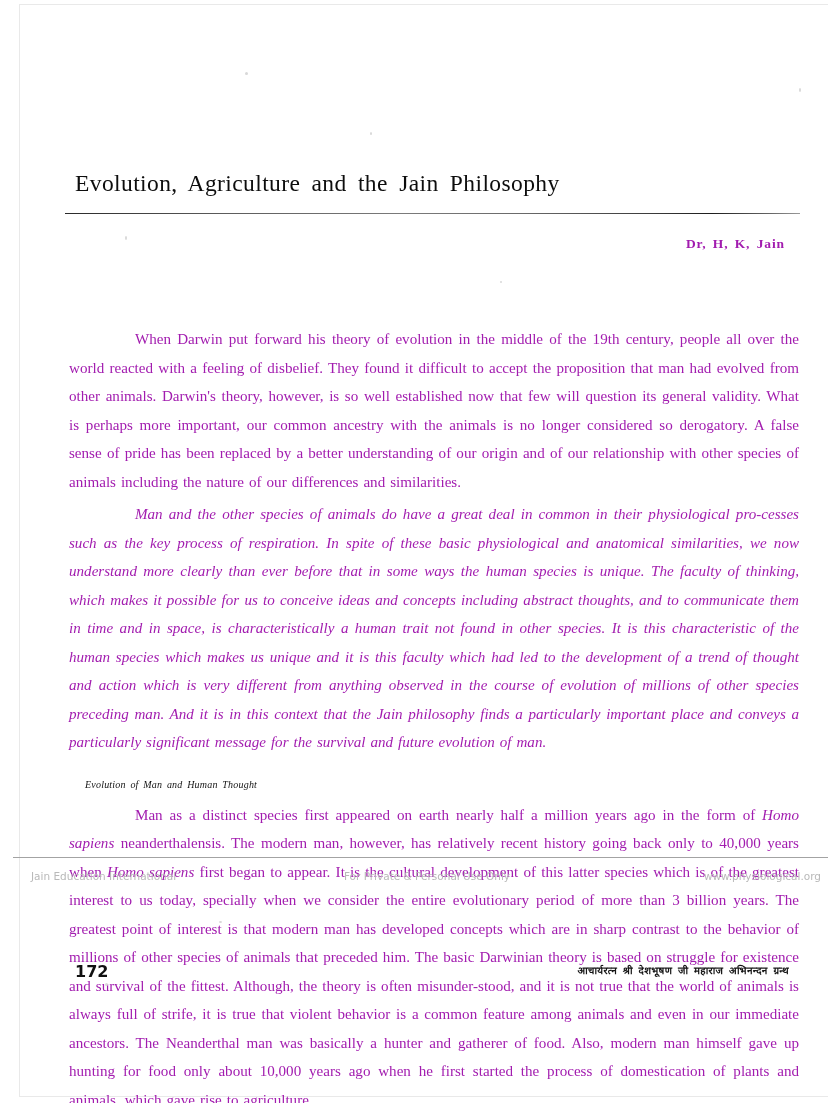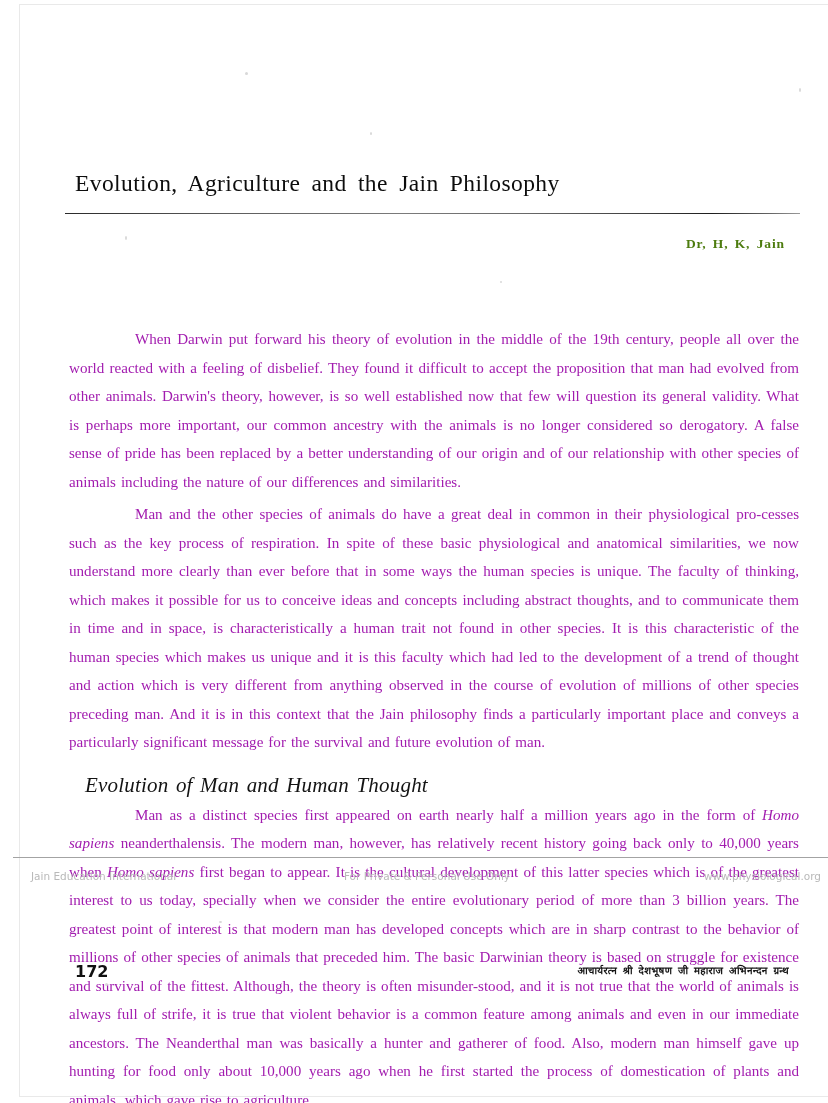--- a/index.html
+++ b/index.html
@@ -64,46 +64,46 @@
   }
 
   .byline {
     position: absolute;
     right: 56px;
     top: 236px;
     font-size: 13.5px;
     font-weight: bold;
     letter-spacing: 0.9px;
     word-spacing: 2px;
-    color: #4d7c0f;
+    color: #a21caf;
   }
 
   
   .body-col {
     position: absolute;
     left: 56px;
     top: 325px;
     width: 730px;
   }
 
   p.para {
     margin: 0 0 4px 0;
     font-size: 15.1px;
     line-height: 28.5px;
     text-align: justify;
     text-indent: 66px;
     word-spacing: 1.2px;
     color: #a21caf;
   }
 
-  p.para.tight { margin-bottom: 2px; }
+  p.para.tight { margin-bottom: 2px; font-style: italic; }
 
   h2.section-heading {
     margin: 14px 0 2px 16px;
-    font-size: 21px;
+    font-size: 10px;
     font-style: italic;
     font-weight: normal;
     line-height: 28px;
     letter-spacing: 0.2px;
     word-spacing: 2px;
     color: #131313;
   }
 
   em.sp { font-style: italic; }
 

